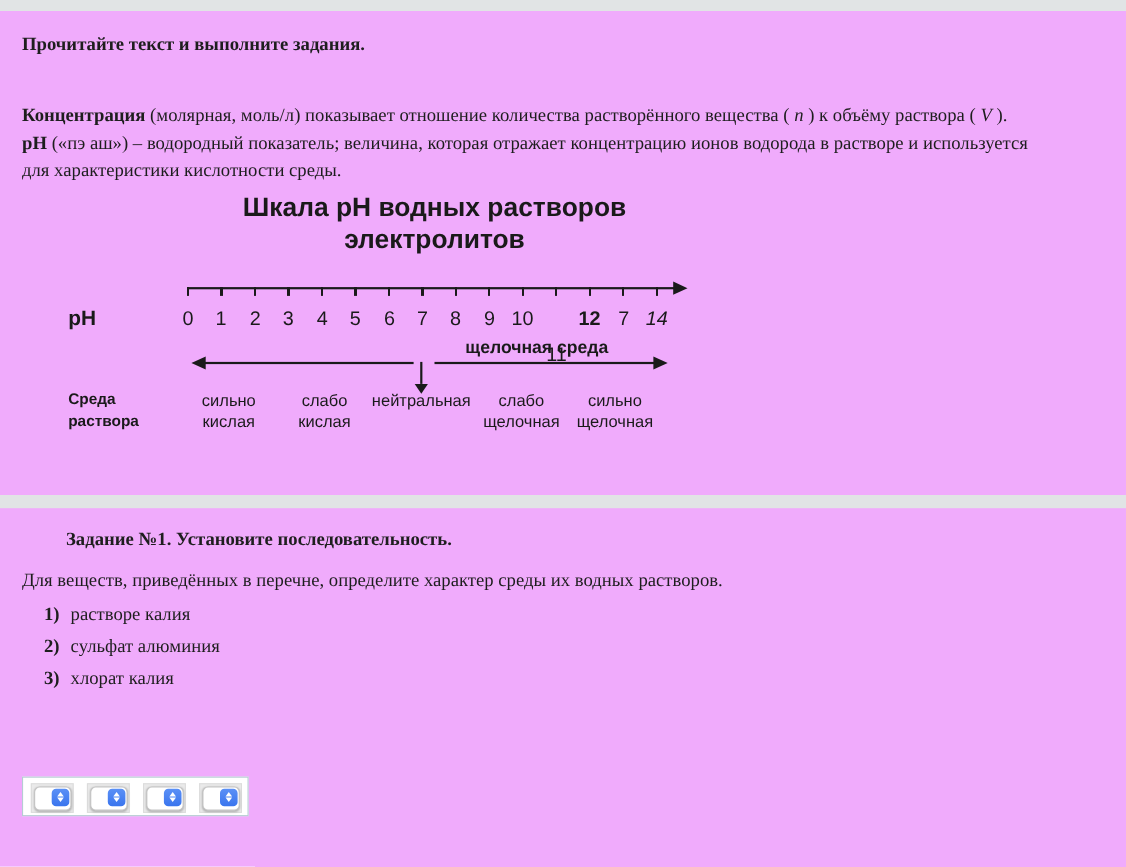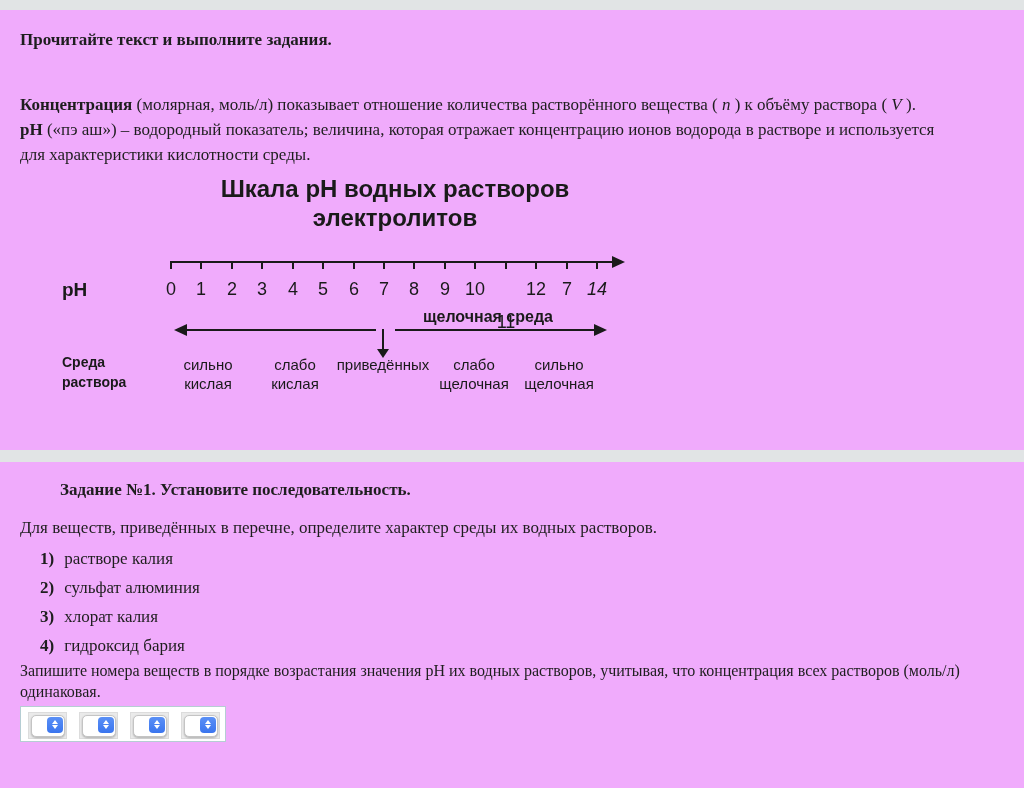--- a/index.html
+++ b/index.html
@@ -78,21 +78,21 @@
     <span class="tick-label" style="left:156px;">2</span>
     <span class="tick-label" style="left:186px;">3</span>
     <span class="tick-label" style="left:217px;">4</span>
     <span class="tick-label" style="left:247px;">5</span>
     <span class="tick-label" style="left:278px;">6</span>
     <span class="tick-label" style="left:308px;">7</span>
     <span class="tick-label" style="left:338px;">8</span>
     <span class="tick-label" style="left:369px;">9</span>
     <span class="tick-label" style="left:399px;">10</span>
     <span class="tick-label" style="left:430px;margin-top:33px;">11</span>
-    <span class="tick-label" style="left:460px;">12</span>
+    <span class="tick-label" style="left:460px;font-weight:bold;">12</span>
     <span class="tick-label" style="left:491px;">7</span>
     <span class="tick-label" style="left:521px;font-style:italic;">14</span>
 
     <div class="d-abs ph-label">pH</div>
 
     <div class="d-abs zone-label" style="left:328px;font-weight:bold;">щелочная среда</div>
 
     <div class="d-abs arr-line" style="left:126px;width:190px;"></div>
     <div class="d-abs arr-head-l"></div>
     <div class="d-abs arr-line" style="left:335px;width:200px;"></div>
@@ -107,47 +107,42 @@
 
     <div class="cat" style="left:88px;">
       <span>сильно</span><br>
       <span>кислая</span>
     </div>
     <div class="cat" style="left:175px;">
       <span>слабо</span><br>
       <span>кислая</span>
     </div>
     <div class="cat" style="left:263px;">
-      <span>приведённых</span>
+      <span>нейтральная</span>
     </div>
     <div class="cat" style="left:354px;">
       <span>слабо</span><br>
       <span>щелочная</span>
     </div>
     <div class="cat" style="left:439px;">
       <span>сильно</span><br>
       <span>щелочная</span>
     </div>
   </div>
 
   <div class="strip" style="top:450px;height:12px;"></div>
 
   <div class="t bold" style="left:20px;top:477px;margin-left:40px;">Задание №1. Установите последовательность.</div>
 
   <div class="t" style="left:20px;top:515px;">Для веществ, приведённых в перечне, определите характер среды их водных растворов.</div>
 
   <div class="t" style="left:40px;top:546px;"><span class="li-num">1)</span><span style="display:inline-block;width:10px;"></span><span>растворе калия</span></div>
   <div class="t" style="left:40px;top:575px;"><span class="li-num">2)</span><span style="display:inline-block;width:10px;"></span><span>сульфат алюминия</span></div>
   <div class="t" style="left:40px;top:604px;"><span class="li-num">3)</span><span style="display:inline-block;width:10px;"></span><span>хлорат калия</span></div>
-  <div class="t" style="left:40px;top:633px;"><span class="li-num">4)</span><span style="display:inline-block;width:10px;"></span><span>гидроксид бария</span></div>
 
-  <div class="t" style="left:20px;top:660px;font-size:16px;line-height:21px;">
-    <span>Запишите номера веществ в порядке возрастания значения pH их водных растворов, учитывая, что концентрация всех растворов (моль/л)</span><br>
-    <span>одинаковая.</span>
-  </div>
 
   <div id="sel-group">
     <div class="sel-tile" style="left:7px;">
       <div class="sel-pill">
         <span class="sel-val"></span>
         <div class="sel-btn">
           <div class="chev-up"></div>
           <div class="chev-dn"></div>
         </div>
       </div>

